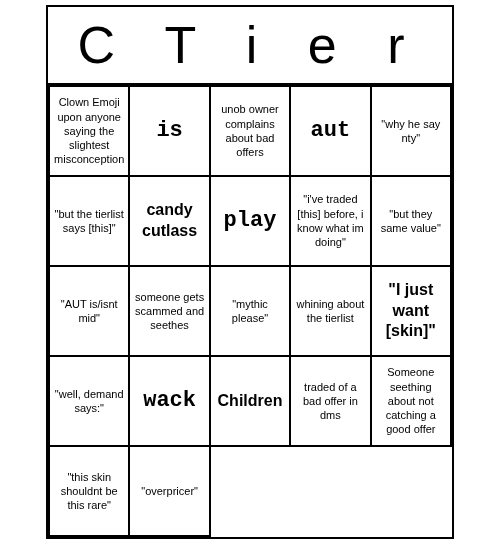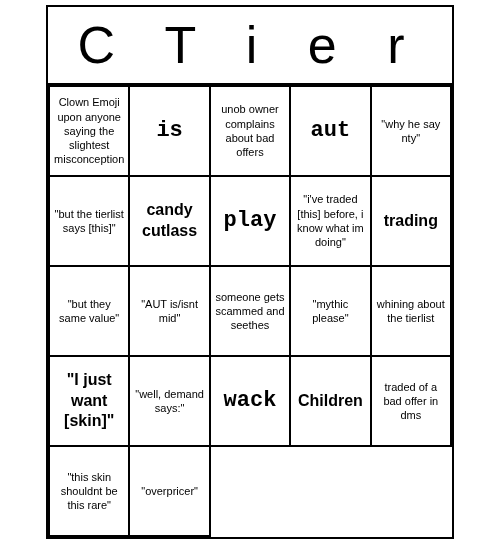--- a/index.html
+++ b/index.html
@@ -68,27 +68,27 @@
   <div class="bingo-grid">
   <div class="bingo-cell">Clown Emoji upon anyone saying the slightest misconception</div>
       <div class="bingo-cell large-text">is</div>
       <div class="bingo-cell">unob owner complains about bad offers</div>
       <div class="bingo-cell large-text">aut</div>
       <div class="bingo-cell">"why he say nty"</div>
       <div class="bingo-cell">"but the tierlist says [this]"</div>
       <div class="bingo-cell medium-text">candy cutlass</div>
       <div class="bingo-cell large-text">play</div>
       <div class="bingo-cell">"i've traded [this] before, i know what im doing"</div>
-      <div class="bingo-cell medium-text">trading</div>
       <div class="bingo-cell">"but they same value"</div>
       <div class="bingo-cell">"AUT is/isnt mid"</div>
       <div class="bingo-cell">someone gets scammed and seethes</div>
       <div class="bingo-cell">"mythic please"</div>
       <div class="bingo-cell">whining about the tierlist</div>
       <div class="bingo-cell medium-text">"I just want [skin]"</div>
       <div class="bingo-cell">"well, demand says:"</div>
       <div class="bingo-cell large-text">wack</div>
       <div class="bingo-cell medium-text">Children</div>
       <div class="bingo-cell">traded of a bad offer in dms</div>
+      <div class="bingo-cell">Someone seething about not catching a good offer</div>
       <div class="bingo-cell">"this skin shouldnt be this rare"</div>
       <div class="bingo-cell">"overpricer"</div>
     </div>
 </div>
 
 </body></html>

